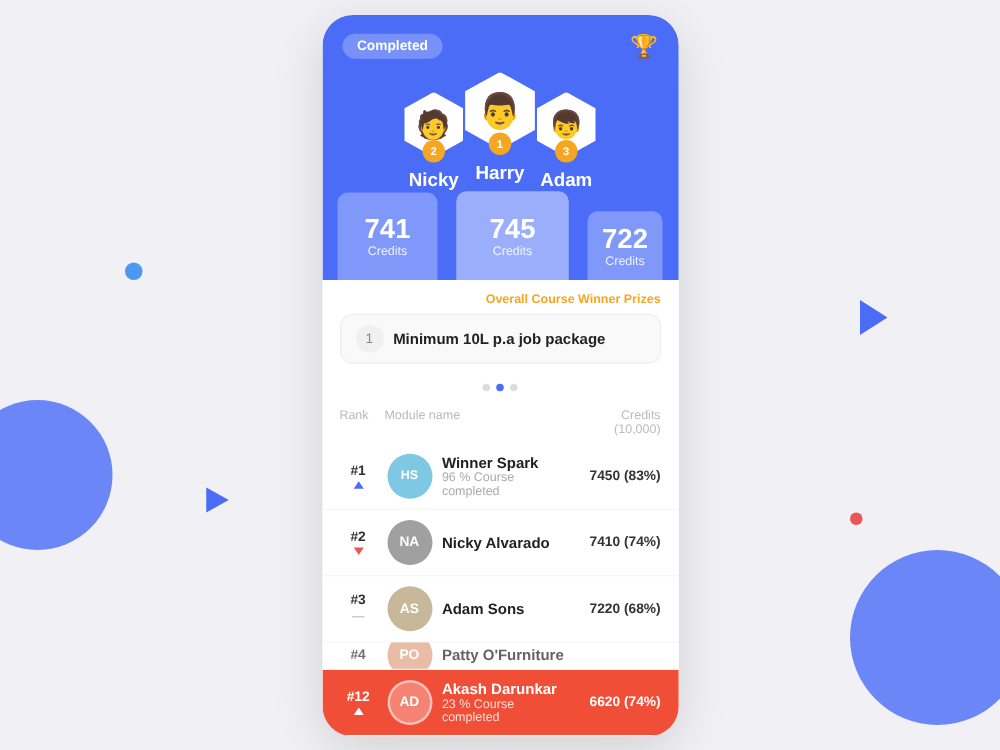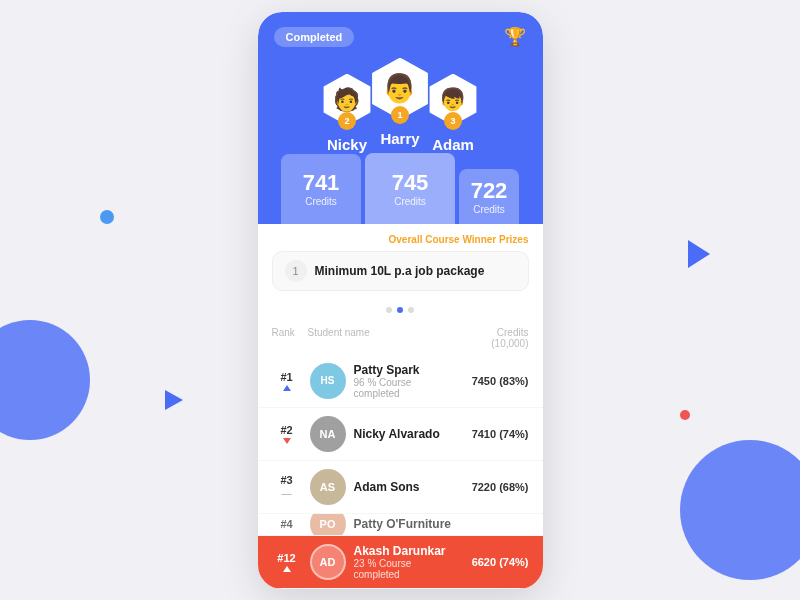--- a/index.html
+++ b/index.html
@@ -179,21 +179,21 @@
       margin-top: 6px;
       text-align: center;
     }
 
     
     .podium-blocks {
       display: flex;
       align-items: flex-end;
       justify-content: center;
       margin-top: 0;
-      gap: 4px;
+      gap: 15px;
       padding: 0 10px;
       text-align: center;
     }
 
     .podium-block {
       display: flex;
       flex-direction: column;
       align-items: center;
       justify-content: center;
       border-radius: 8px 8px 0 0;
@@ -500,34 +500,34 @@
 
   <div class="dots">
     <div class="dot"></div>
     <div class="dot active"></div>
     <div class="dot"></div>
   </div>
 
 
   <div class="table-header">
     <span class="th-rank">Rank</span>
-    <span class="th-name">Student name</span>
+    <span class="th-name">Module name</span>
     <span class="th-credits">Credits (10,000)</span>
   </div>
 
   <div class="student-list">
 
     <div class="student-row">
       <div class="rank-col">
         <span class="rank-num">#1</span>
         <div class="rank-arrow-up"></div>
       </div>
       <div class="avatar-circle" style="background:#7ec8e3; width:36px; height:36px; font-size:10px; border-radius:50%; display:flex; align-items:center; justify-content:center; font-weight:700; color:#fff; flex-shrink:0;">HS</div>
       <div class="student-info">
-        <div class="student-name">Patty Spark</div>
+        <div class="student-name">Winner Spark</div>
         <div class="student-completion">96 % Course completed</div>
       </div>
       <div class="credits-col">7450 (83%)</div>
     </div>
 
     <div class="student-row">
       <div class="rank-col">
         <span class="rank-num">#2</span>
         <div class="rank-arrow-down"></div>
       </div>

